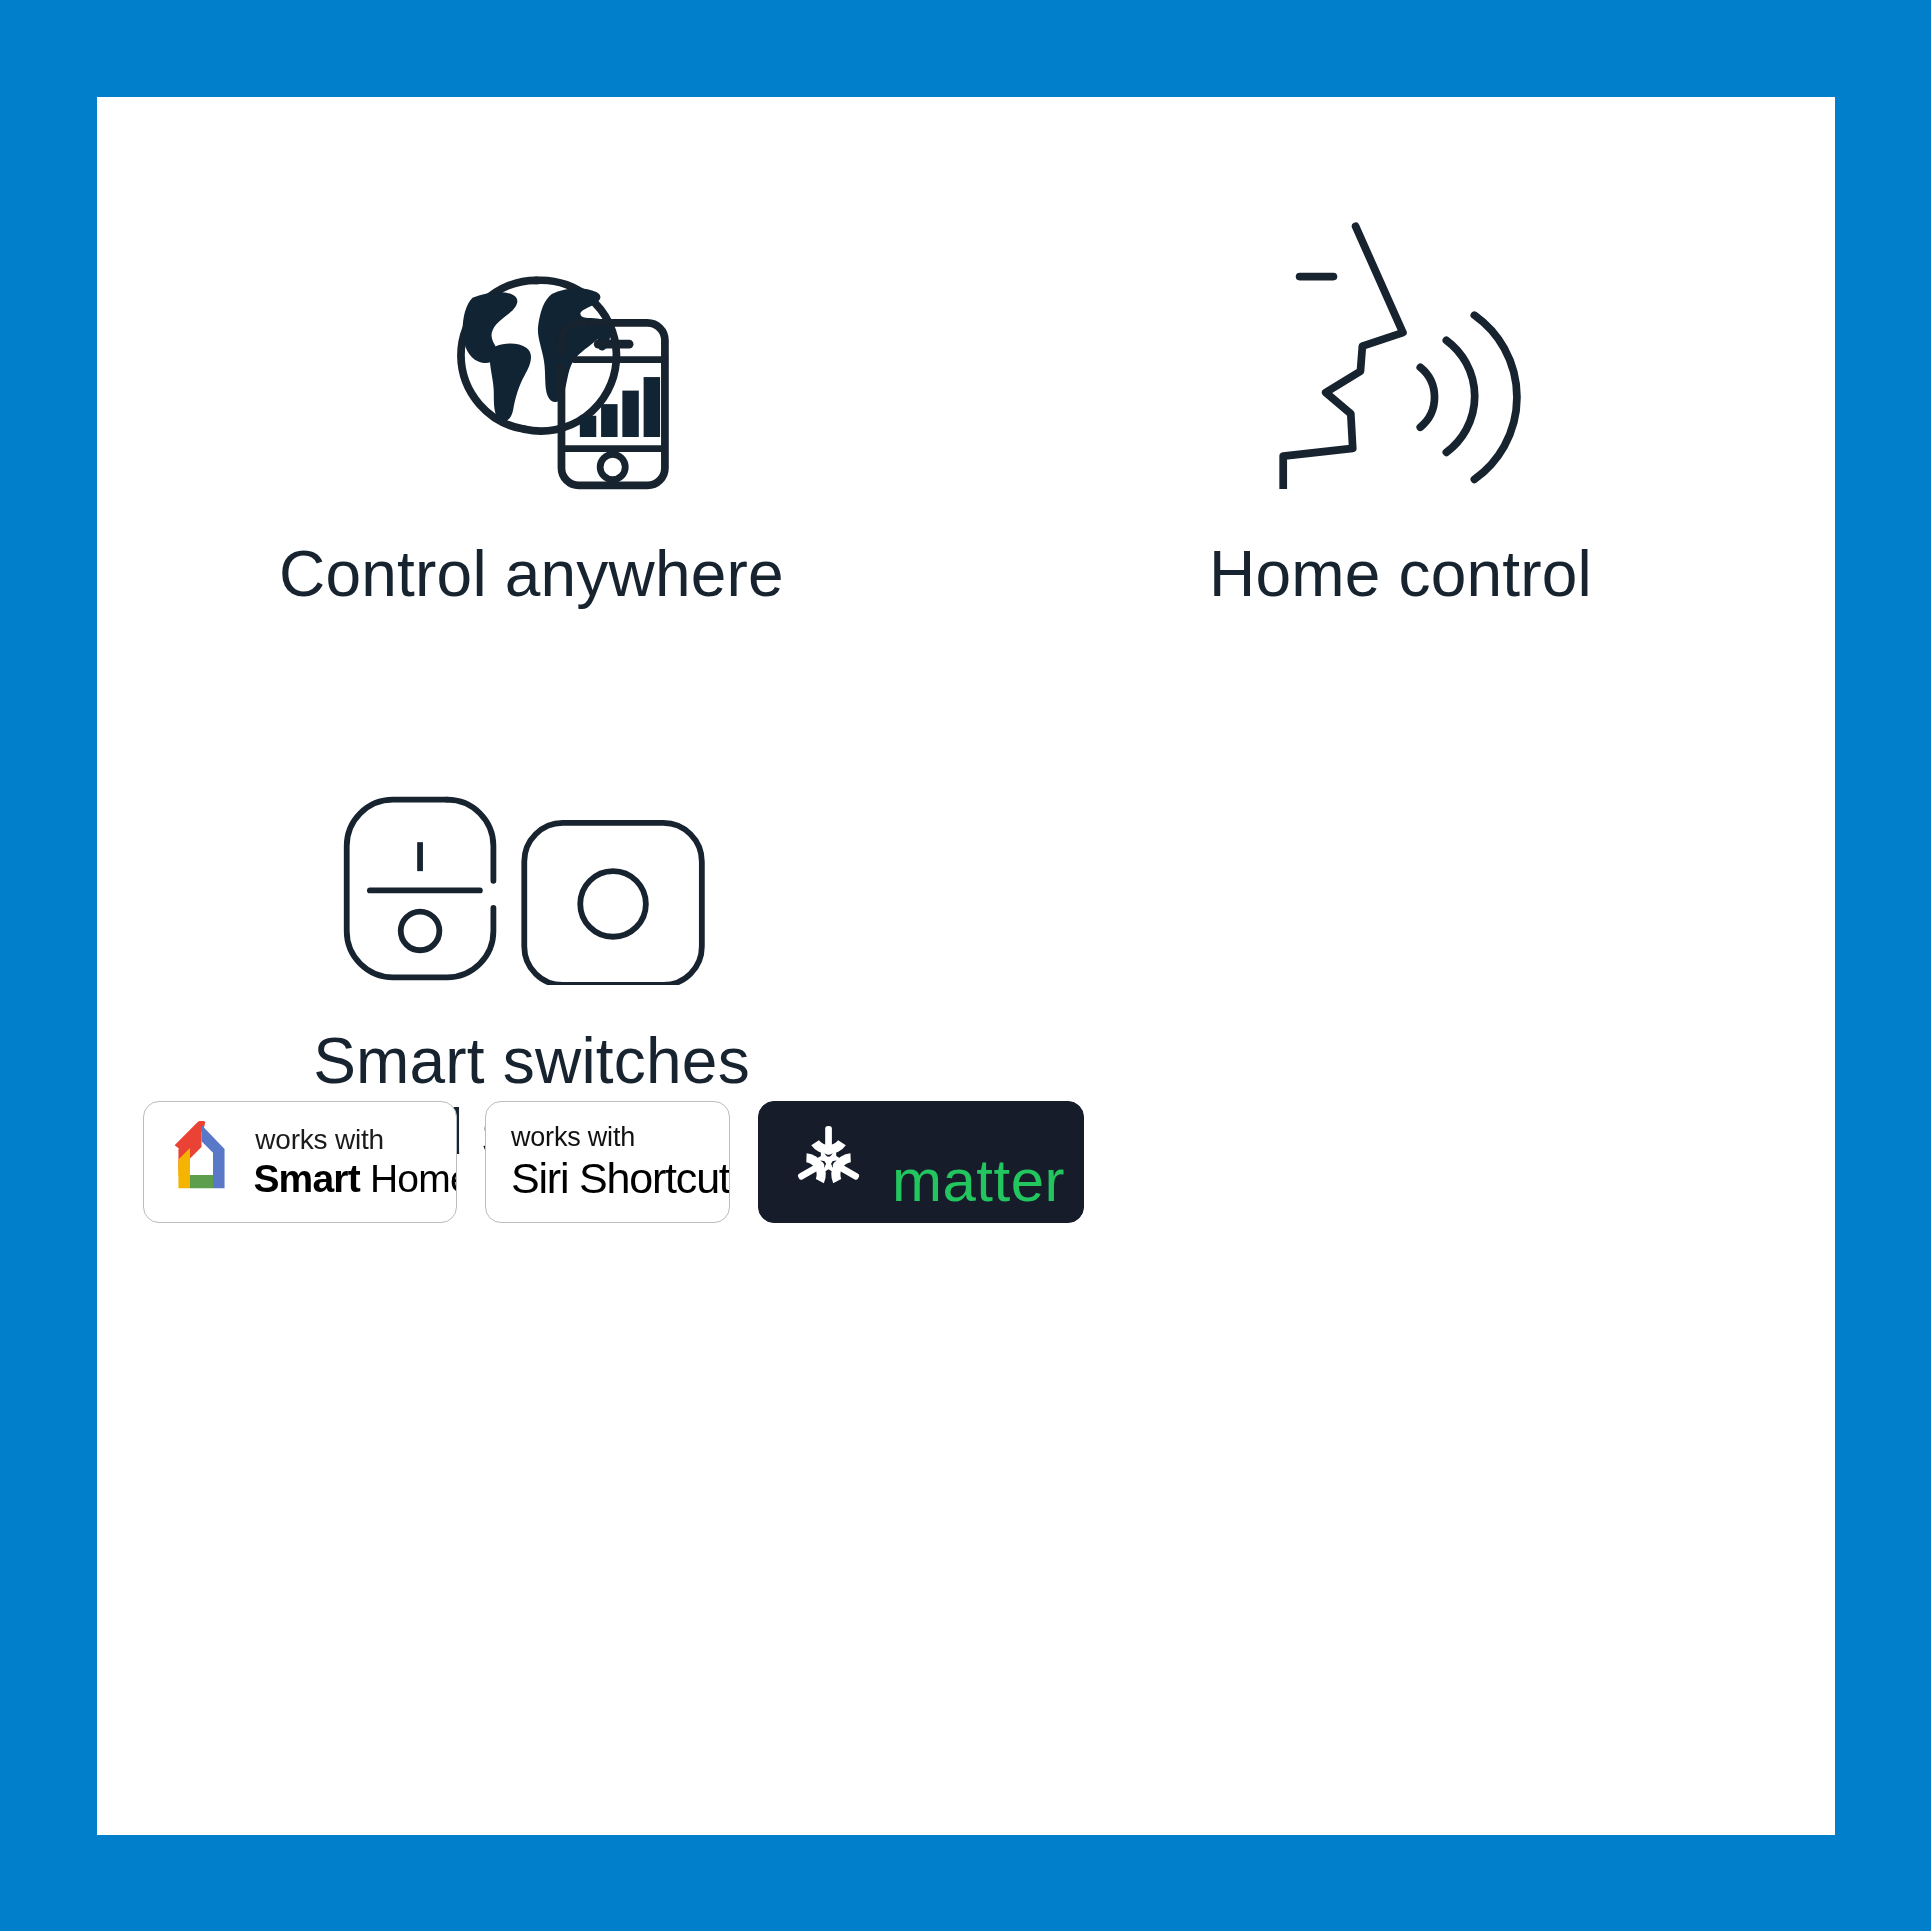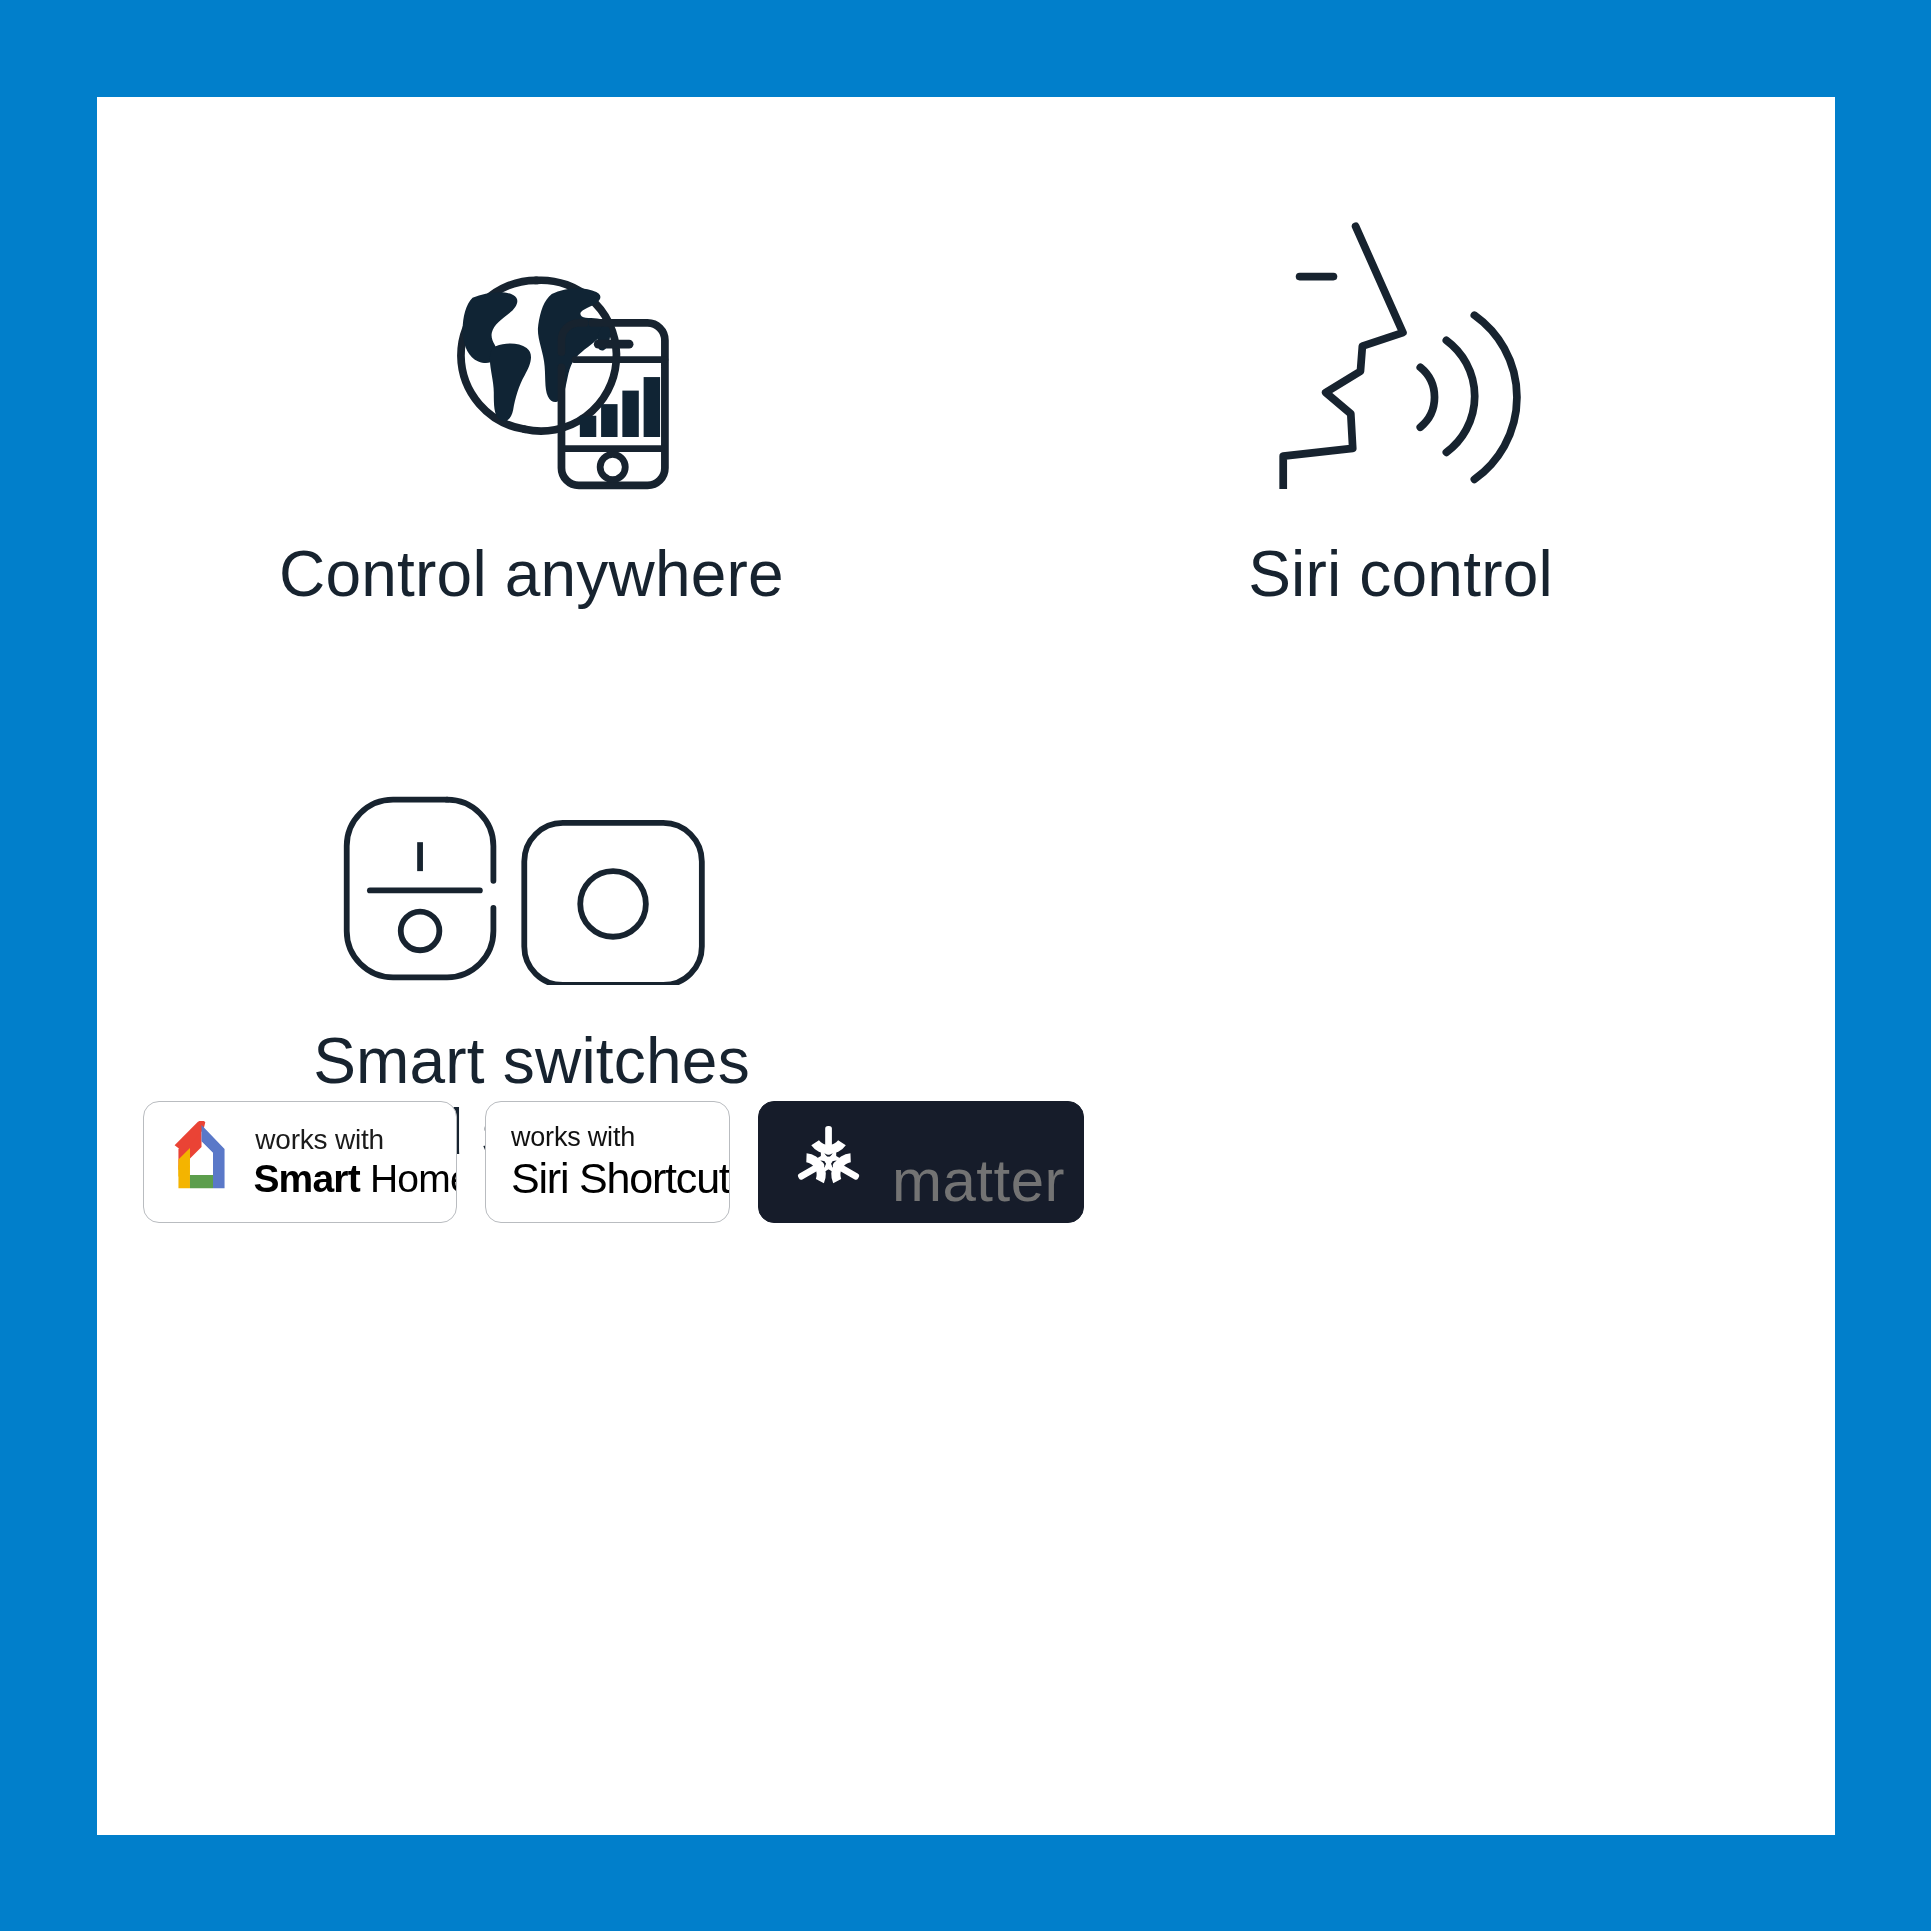--- a/index.html
+++ b/index.html
@@ -156,21 +156,21 @@
     letter-spacing: -0.2px;
   }
   .siri-name {
     font-size: 43px;
     color: #000000;
     letter-spacing: -1.2px;
     white-space: nowrap;
   }
   .matter-word {
     font-size: 60px;
-    color: #737373;
+    color: #22c55e;
     font-weight: 300;
     letter-spacing: 0.5px;
     line-height: 1;
     margin-top: 37px;
   }
 </style>
 </head>
 <body>
 
 <div id="page" style="--brand: #017FCB;">
@@ -232,21 +232,21 @@
             <path d="M45 70 L80 70" stroke="#17232F" stroke-width="8" stroke-linecap="round"></path>
 
             <path d="M103 18 L152 128 L110 142 L108 168 L72 190
                      L98 212 L100 248 L28 256 L28 290" stroke="#17232F" stroke-width="8" stroke-linejoin="round" stroke-linecap="round" fill="none"></path>
 
             <path d="M170 164 A40 40 0 0 1 170 226" stroke="#17232F" stroke-width="8" stroke-linecap="round" fill="none"></path>
             <path d="M197 136 A72 72 0 0 1 197 252" stroke="#17232F" stroke-width="8" stroke-linecap="round" fill="none"></path>
             <path d="M226 110 A104 104 0 0 1 226 280" stroke="#17232F" stroke-width="8" stroke-linecap="round" fill="none"></path>
           </svg>
         </div>
-        <div class="cell-label">Siri control</div>
+        <div class="cell-label">Home control</div>
       </div>
 
       <div class="cell cell-4">
         <div class="icon-wrap">
           <svg width="386" height="193" viewBox="0 0 400 200" fill="none">
 
             <path d="M112 8 A48 48 0 0 1 160 56 L160 92" stroke="#17232F" stroke-width="6" stroke-linecap="round" fill="none"></path>
             <path d="M160 120 L160 144 A48 48 0 0 1 112 192 L56 192
                      A48 48 0 0 1 8 144 L8 56 A48 48 0 0 1 56 8 L112 8" stroke="#17232F" stroke-width="6" stroke-linecap="round" fill="none"></path>
 

